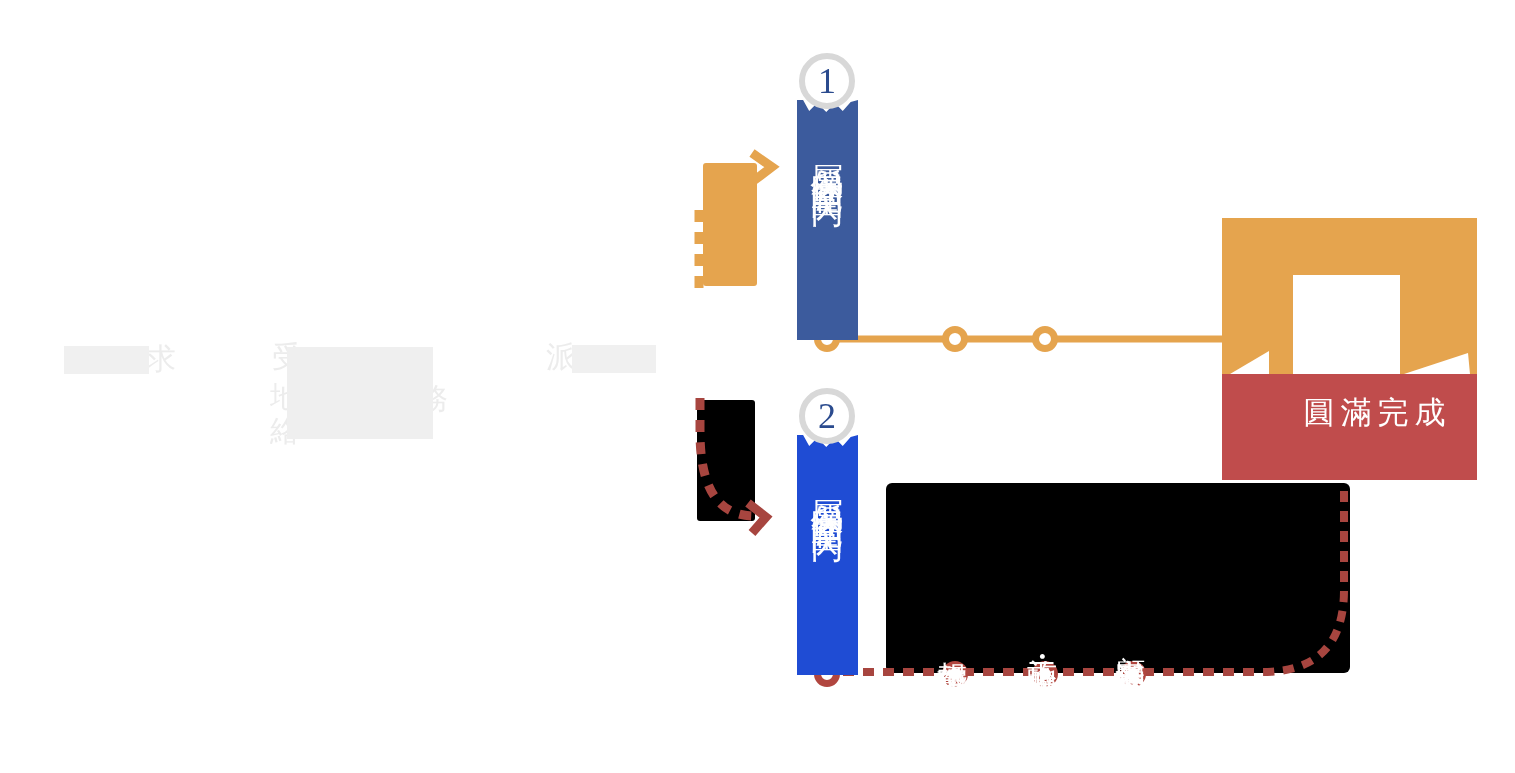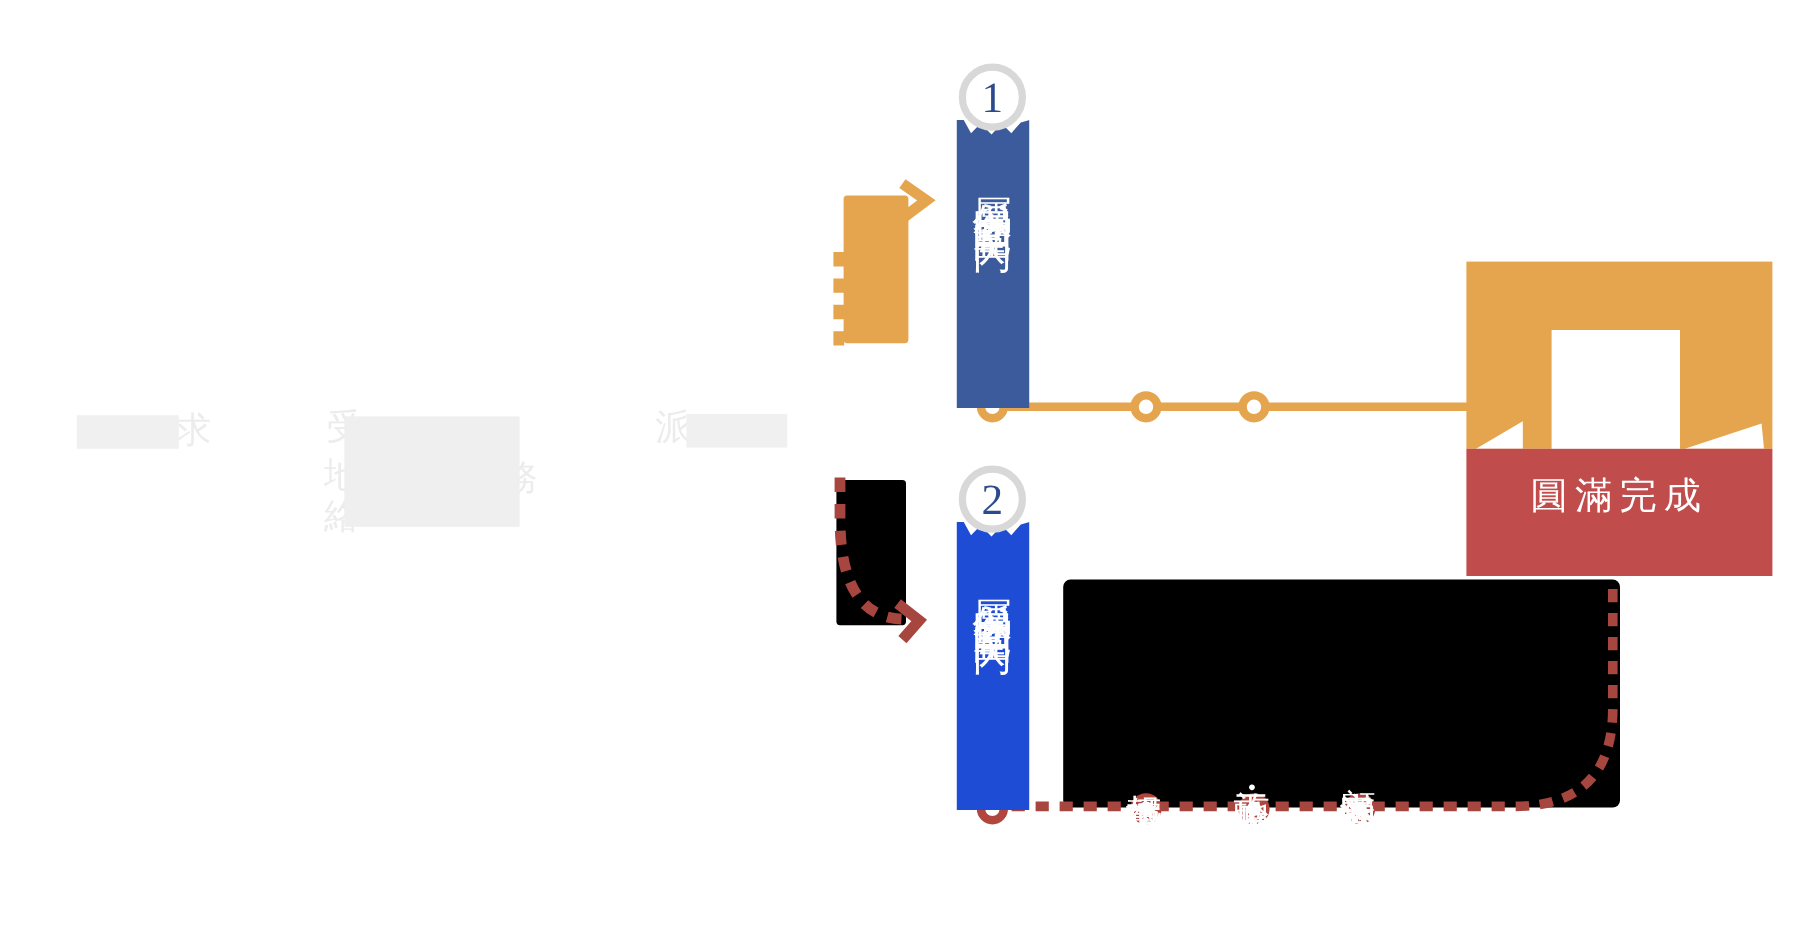--- a/index.html
+++ b/index.html
@@ -38,21 +38,21 @@
     position:absolute;color:#ffffff;font-size:30px;letter-spacing:3px;line-height:1;
     writing-mode:vertical-rl;text-orientation:upright;z-index:6;white-space:nowrap;
   }
   #stage-1{left:937px;bottom:123px;}
   #stage-2{left:1027px;bottom:123px;}
   #stage-3{left:1115px;bottom:123px;}
 
   
   #result-label{
     position:absolute;left:1222px;top:392px;width:255px;text-align:center;
-    color:#ffffff;font-size:31px;letter-spacing:6px;z-index:6;
+    color:#ffffff;font-size:31px;letter-spacing:6px;z-index:6;padding-left:28px;
   }
 
   
   .faint-block{position:absolute;background:#f0f0f0;z-index:1;}
   #faint-block-1{left:64px;top:346px;width:85px;height:28px;}
   #faint-block-2{left:287px;top:347px;width:146px;height:92px;background:#efefef;}
   #faint-block-3{left:572px;top:345px;width:84px;height:28px;}
   .faint-char{
     position:absolute;color:#ececec;font-size:30px;line-height:1;z-index:0;
   }

